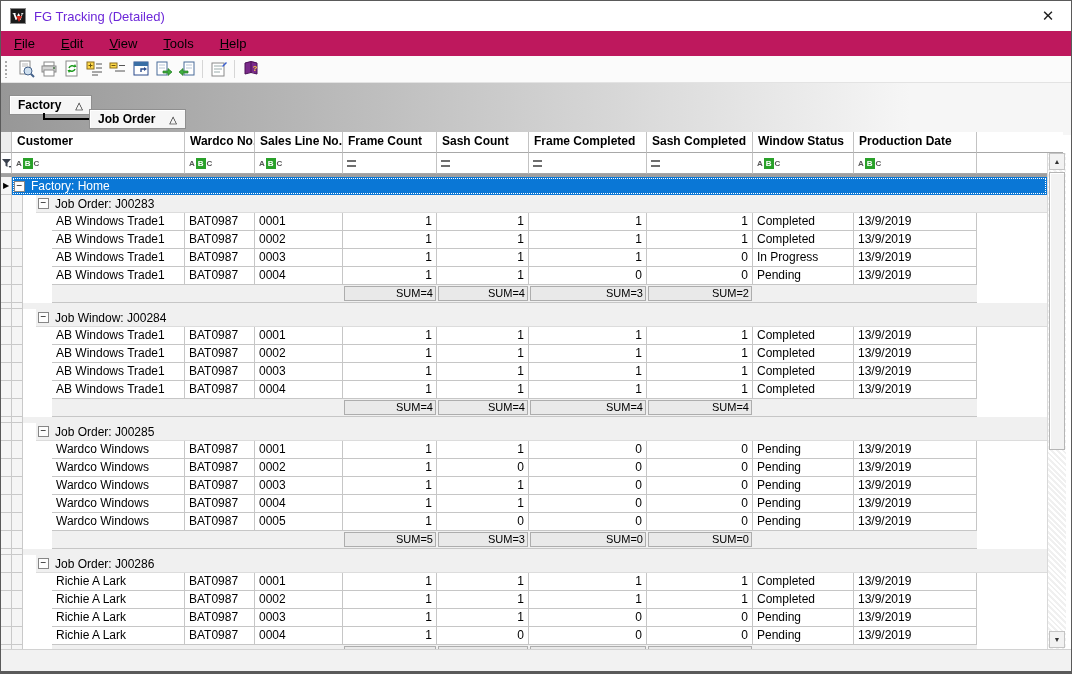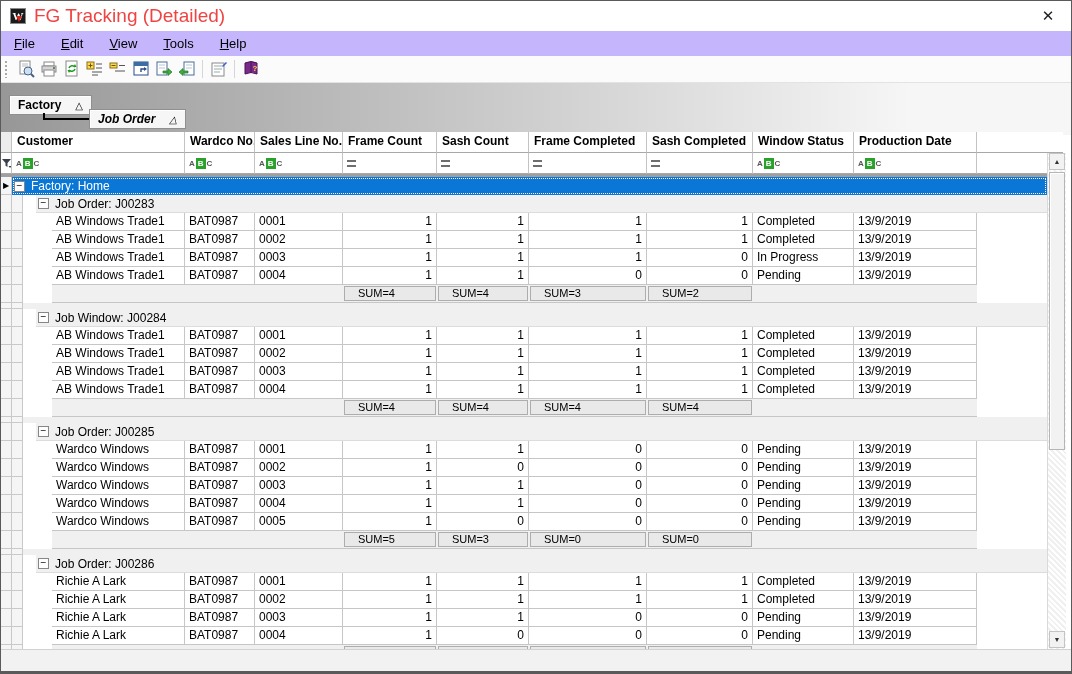--- a/index.html
+++ b/index.html
@@ -8,47 +8,47 @@
             border:1px solid #5a5a5a; overflow:hidden; }
 
   
   .titlebar { position:absolute; left:0; top:0; right:0; height:30px; background:#fff;
               display:flex; align-items:center; }
   .app-icon { width:16px; height:16px; margin:0 8px 0 9px; background:#1b1b1b;
               border:1px solid #8a8a8a; position:relative; display:flex; align-items:center; justify-content:center; }
   .app-icon .w { color:#fff; font-weight:bold; font-size:11px; line-height:11px; font-family:"Liberation Serif",serif; }
   .app-icon .red { position:absolute; bottom:1px; left:5px; width:0; height:0;
               border-left:3px solid transparent; border-right:3px solid transparent; border-top:6px solid #d22a1f; }
-  .title-text { font-size:19px; color:#ef4444; }
+  .title-text { font-size:13px; color:#6d28d9; }
   .close-btn { position:absolute; right:0; top:0; width:46px; height:30px; display:flex;
                align-items:center; justify-content:center; font-size:15px; color:#1a1a1a; cursor:default; }
 
   
-  .menubar { position:absolute; left:0; top:30px; right:0; height:25px; background:#c4b5fd;
+  .menubar { position:absolute; left:0; top:30px; right:0; height:25px; background:#be185d;
              display:flex; align-items:center; padding-left:4px; }
   .menu-item { font-size:13px; color:#000; padding:3px 9px; margin-right:8px; }
   .menu-item u { text-decoration:underline; }
 
   
   .toolbar { position:absolute; left:0; top:55px; right:0; height:27px; background:#fbfbfb;
              border-bottom:1px solid #e3e3e3; display:flex; align-items:center; }
   .grip { width:5px; height:18px; margin:0 5px 0 3px;
           background-image:radial-gradient(#a9a9a9 1px, transparent 1.2px); background-size:4px 4px; }
   .tbtn { width:23px; height:22px; display:flex; align-items:center; justify-content:center; }
   .tsep { width:1px; height:18px; background:#d6d6d6; margin:0 4px; }
 
   
   .grouppanel { position:absolute; left:0; top:82px; right:0; height:52px;
                 background:linear-gradient(to right,#979797,#f6f6f6 85%); }
   .gfield { position:absolute; height:20px; background:#f6f6f6; border:1px solid #8f8f8f;
             box-shadow:inset 1px 1px 0 #fff; display:flex; align-items:center;
             font-size:12px; font-weight:bold; padding:0 8px; color:#000; }
   .gfield .tri { font-size:10px; font-weight:normal; margin-left:14px; }
   .gf-factory { left:8px; top:12px; }
-  .gf-joborder { left:88px; top:26px;font-style:italic; }
+  .gf-joborder { left:88px; top:26px; }
   .gconnector { position:absolute; left:42px; top:30px; width:46px; height:7px;
                 border-left:2px solid #000; border-bottom:2px solid #000; }
 
   
   .grid { position:absolute; left:0; top:131px; right:8px; height:517px; background:#fff; }
   .hdr-row, .filter-row { display:flex; height:21px; }
   .corner { width:11px; background:#ededed; border-right:1px solid #c3c3c3; border-bottom:1px solid #a8a8a8; }
   .fcorner { width:11px; background:#fff; border-right:1px solid #c3c3c3; border-bottom:1px solid #a8a8a8;
              display:flex; align-items:center; justify-content:center; }
   .hcell { font-size:12px; font-weight:bold; color:#000; background:#fff; line-height:19px;
@@ -92,21 +92,21 @@
   .c0{width:133px}.c1{width:70px}.c2{width:88px}
   .c3,.c4,.c5,.c6{ text-align:right; }
   .c3{width:94px}.c4{width:92px}.c5{width:118px}.c6{width:106px}.c7{width:101px}.c8{width:123px}
 
   .frow { height:18px; }
   .fstrip { width:925px; background:#f0f0f0; border-bottom:1px solid #c6c6c6; display:flex; flex:none; }
   .fspace { width:291px; flex:none; }
   .fbox-cell { flex:none; padding:1px; }
   .fb3{width:94px}.fb4{width:92px}.fb5{width:118px}.fb6{width:106px}
   .fbox { height:15px; background:#e9e9e9; border:1px solid #adadad; font-size:11px;
-          line-height:13px; padding:0 13px; color:#000; }
+          line-height:13px; text-align:right; padding:0 2px; color:#000; }
   .band-row { height:6px; }
   .band-body { flex:1; background:#f0f0f0; }
 
   
   .vscroll { position:absolute; left:1046px; top:21px; width:19px; bottom:0;
              background-image:repeating-linear-gradient(45deg,#ffffff 0 2px,#f0f0f0 2px 4px);
              border-left:1px solid #d9d9d9; }
   .sbtn { position:absolute; left:1px; right:1px; height:17px; background:#f2f2f2;
           border:1px solid #c4c4c4; display:flex; align-items:center; justify-content:center;
           font-size:7px; color:#333; }

